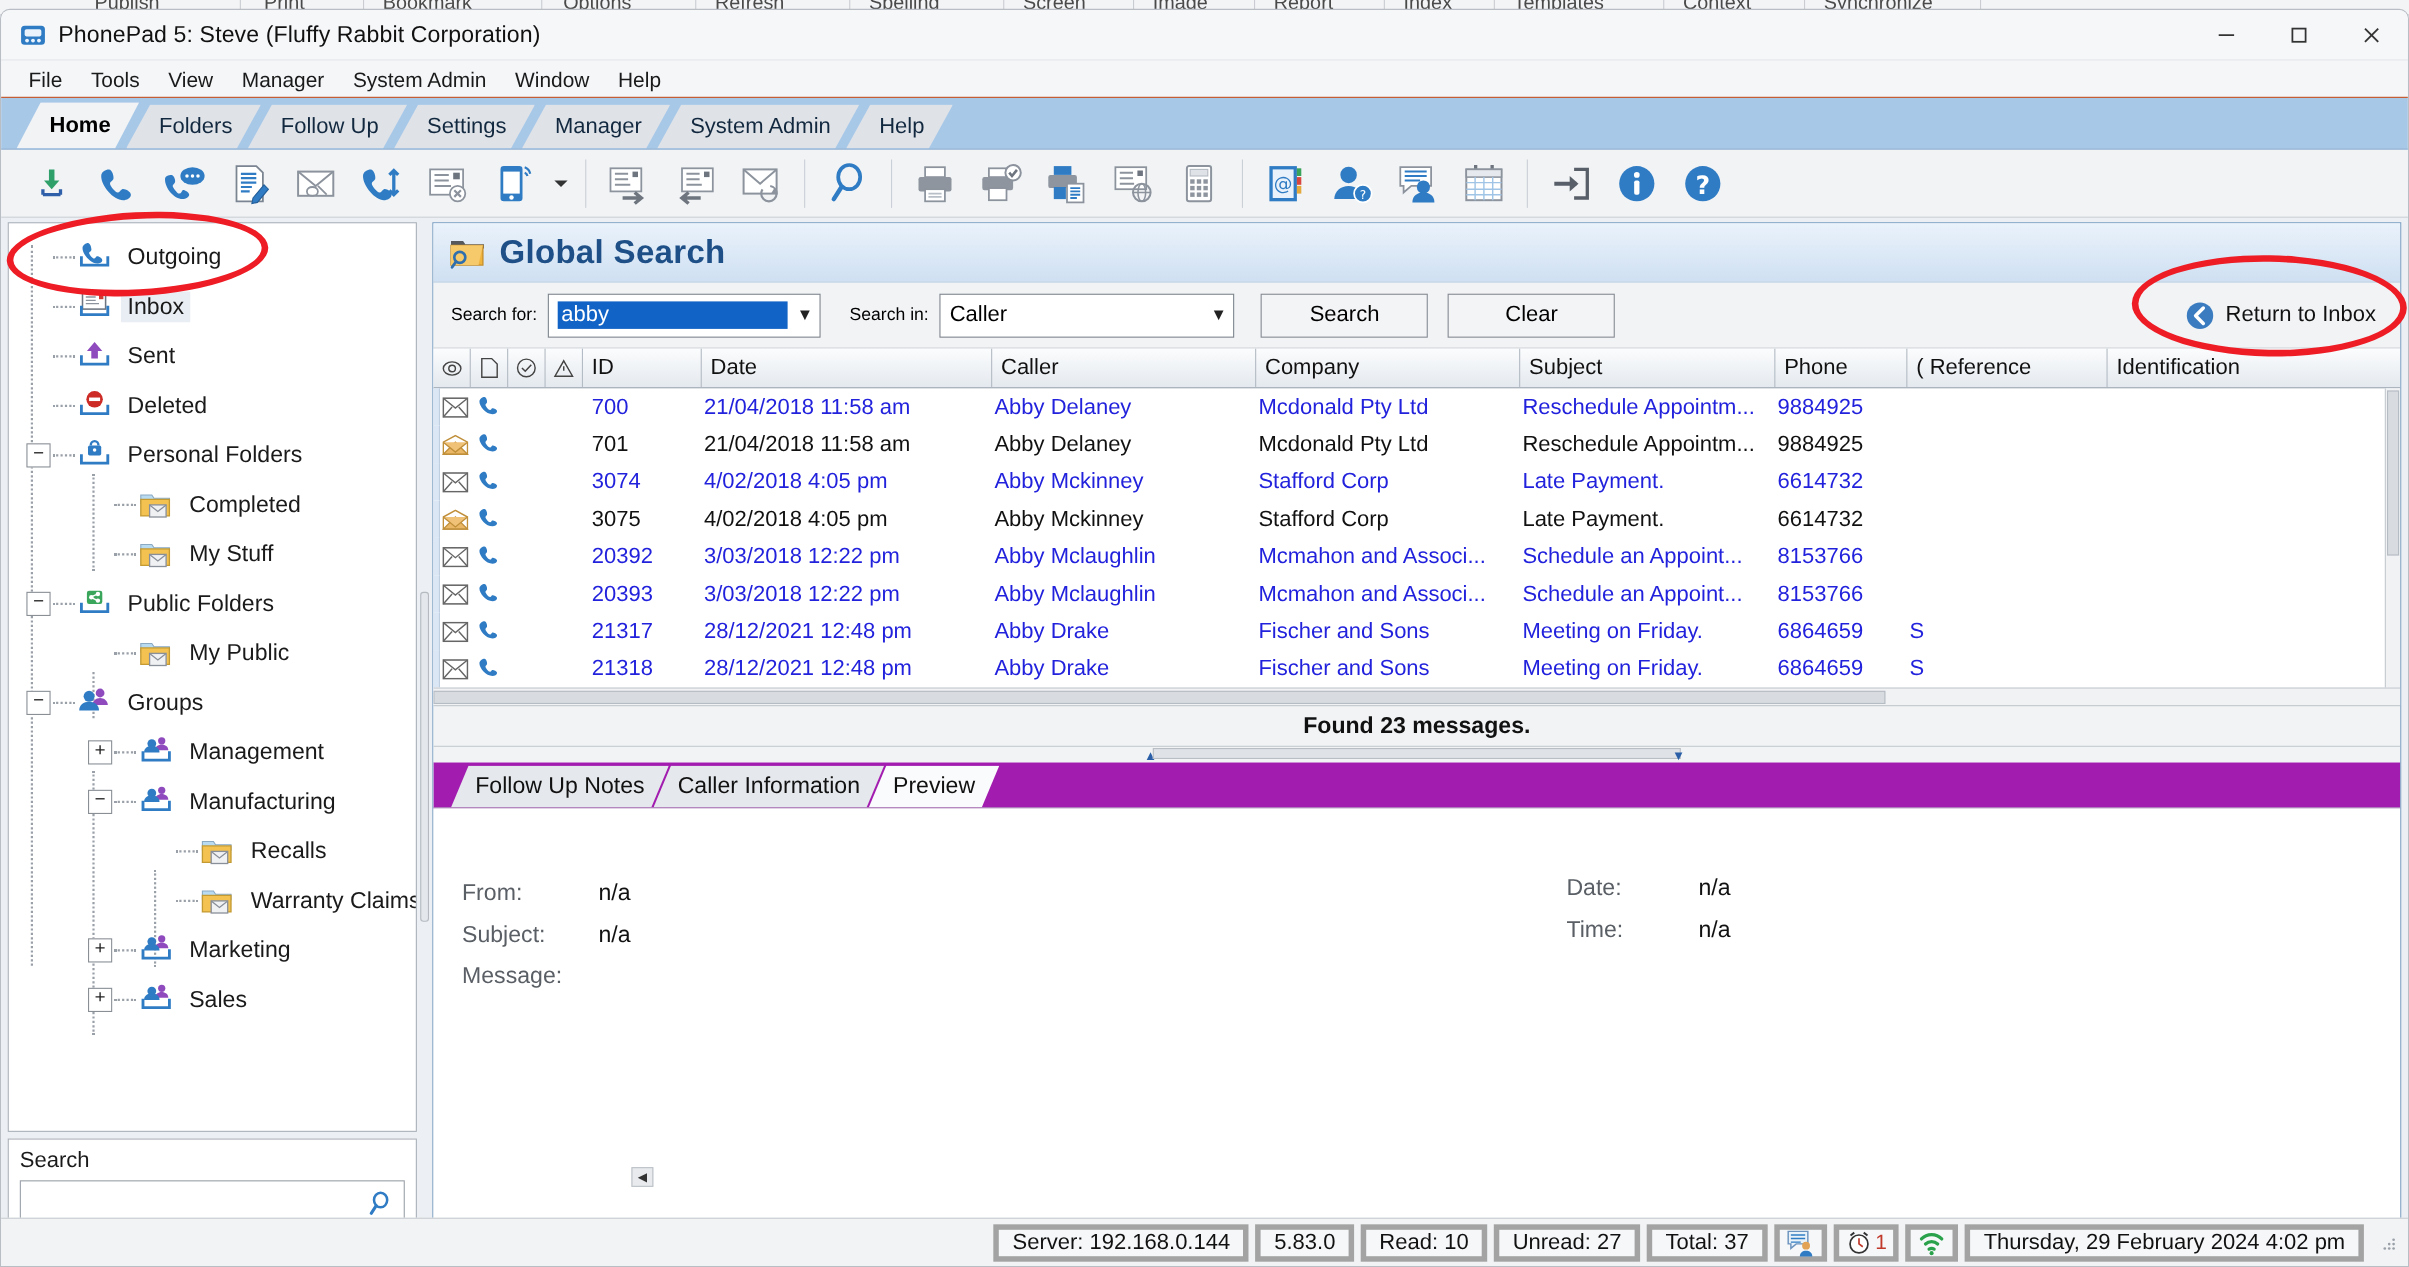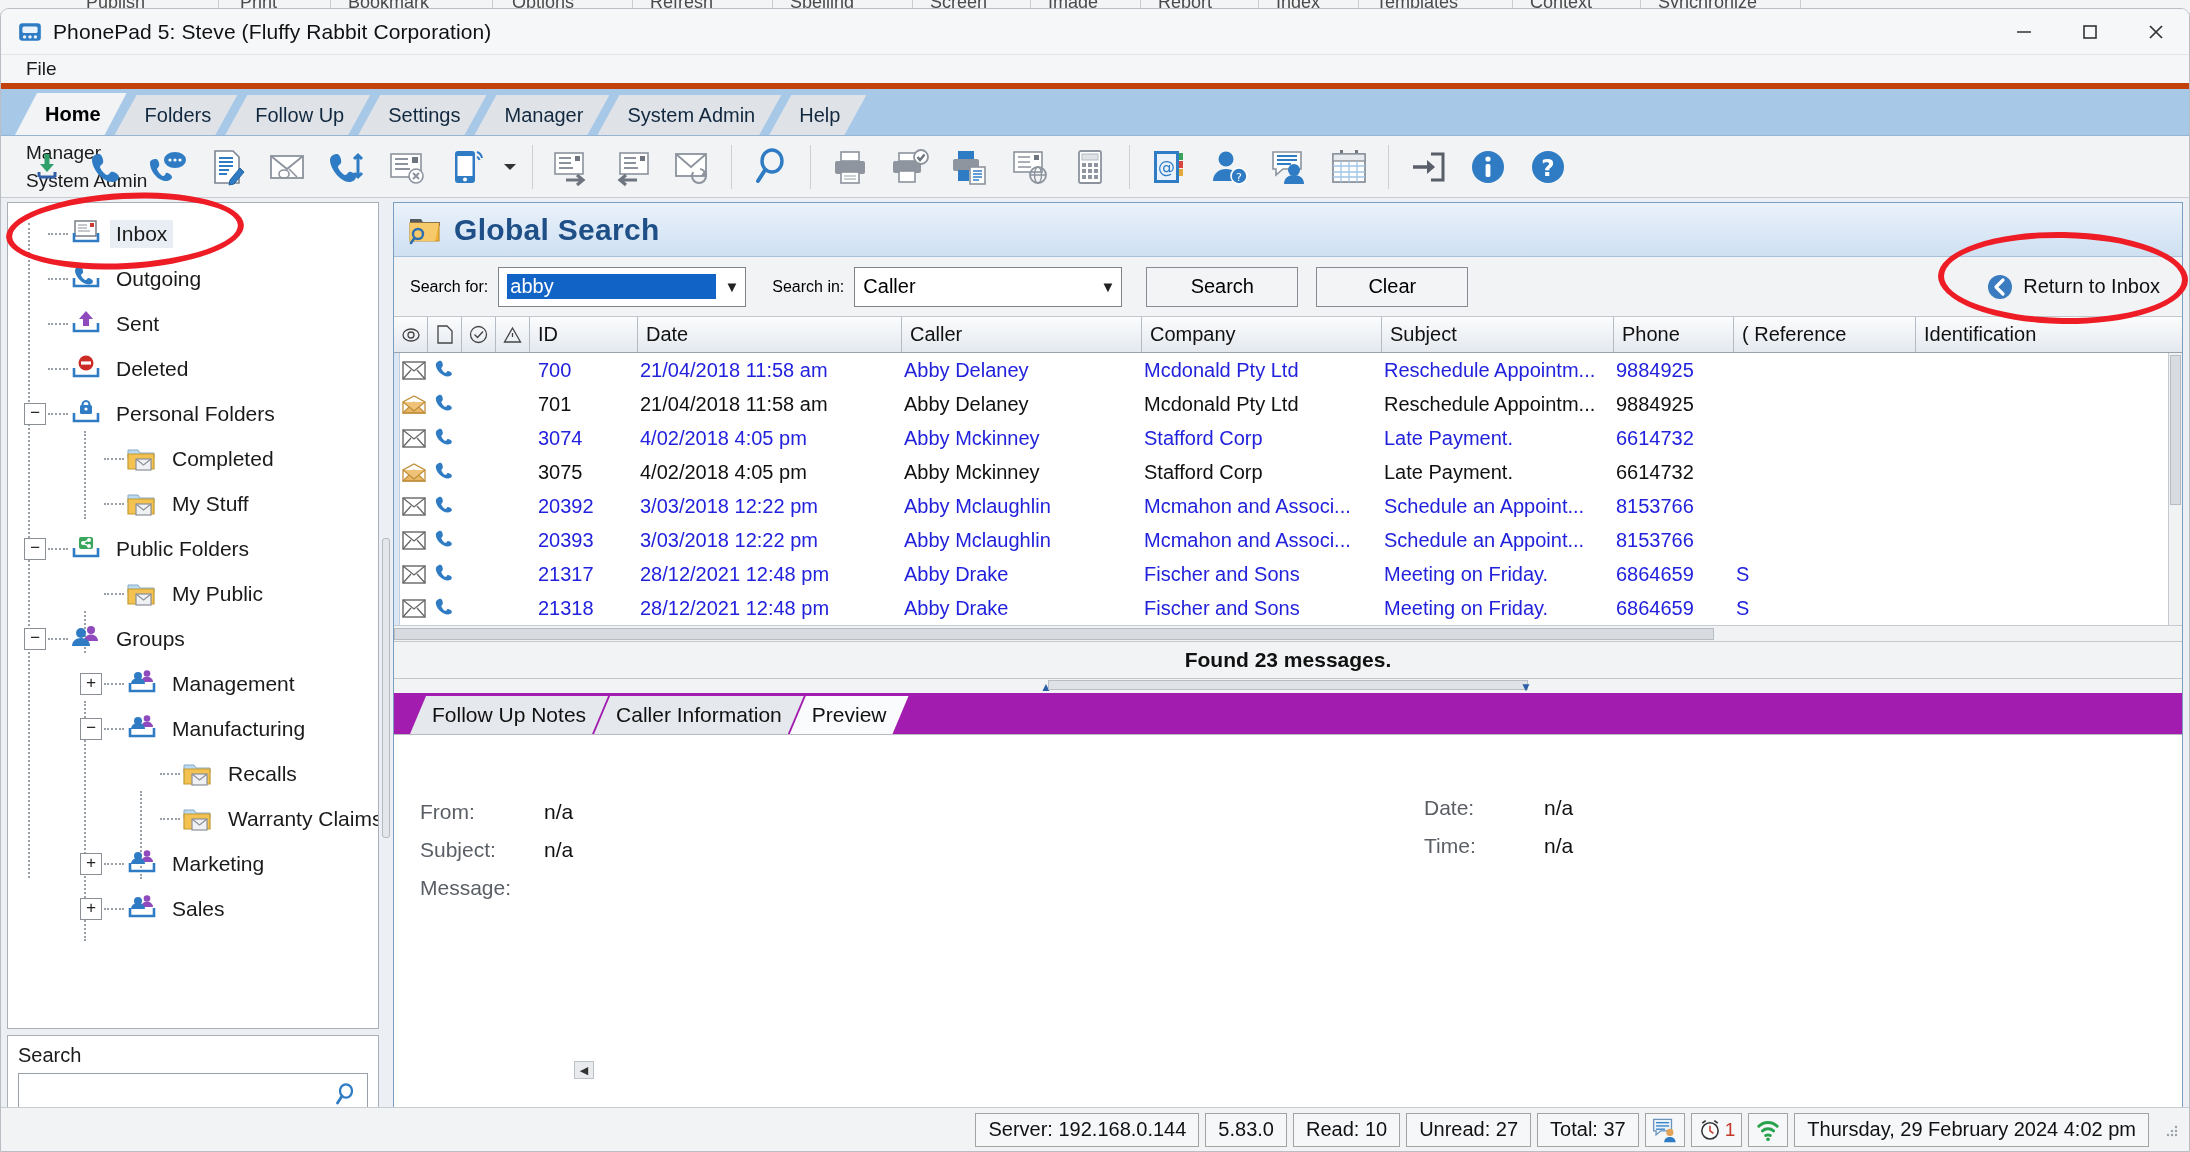--- a/index.html
+++ b/index.html
@@ -40,22 +40,22 @@
     display:flex; align-items:center;
   }
   .title-icon { margin-left:16px; margin-right:10px; width:26px; height:26px; display:block;}
   .title-text { font-size:21px; color:#111; letter-spacing:.1px;}
   .winbtns { position:absolute; right:0; top:0; height:46px; display:flex; }
   .winbtn { width:66px; height:46px; display:flex; align-items:center; justify-content:center;
             color:#333; font-size:22px; }
 
   
   .menubar {
-    height:34px; background:#f4f6f8; display:flex; align-items:flex-start;
-    padding-left:12px; border-bottom:6px solid #c2410c;flex-direction:column;
+    height:34px; background:#f4f6f8; display:flex; align-items:flex-end;
+    padding-left:12px; border-bottom:1px solid #c2410c;
   }
   .menu-item { padding:3px 13px; font-size:19px; color:#1a1a1a; }
 
   
   .tabbar {
     position:relative; height:47px; background:#a8c8e8;
     border-bottom:1px solid #96b4d4;
     display:flex; align-items:flex-end; padding-left:14px;
   }
   .tab {
@@ -220,21 +220,21 @@
     font-size:11px; color:#333;
   }
 
   
   .statusbar {
     position:absolute; left:0; bottom:0; width:2190px; height:44px;
     background:#f1f3f5; border-top:1px solid #c7ccd2;
     display:flex; align-items:center; justify-content:flex-end; padding-right:10px;
   }
   .sp {
-    height:34px; border:1px solid #a3a3a3; background:#f6f7f9;
+    height:34px; border:5px solid #a3a3a3; background:#f6f7f9;
     display:flex; align-items:center; padding:0 12px; margin-right:6px;
     font-size:20px; color:#111;
   }
   .sp.icon { padding:0 6px; }
   .grip-dots { width:20px; height:20px; margin-left:6px; }
 
   
   .annot { position:absolute; border:6px solid #ee1c25; border-radius:50%;
            pointer-events:none; }
 </style>
@@ -615,44 +615,44 @@
           <div class="vline" style="left:76px; top:228px; height:88px;"></div>
           <div class="vline" style="left:76px; top:408px; height:42px;"></div>
           <div class="vline" style="left:76px; top:498px; height:240px;"></div>
           <div class="vline" style="left:132px; top:588px; height:88px;"></div>
 
           <div class="tnode" style="padding-left:10px">
             <span class="toggle-gap"></span>
               <span class="dotline"></span>
             <span class="ticon">
               <svg viewBox="0 0 32 30" width="32" height="30">
+                <path d="M10 2c2 0 3.5 5 3 6.5s-2 1.5-2 2.5 3 5 4.5 5 1.5-1.5 2.5-2 5 1.5 5 3.5-2.5 3-4.5 3C12 20.5 5 12 5 6.5 5 4 8 2 10 2z" fill="#2f7cc4"></path>
+                <path d="M4 14 v8 h24 v-8" fill="none" stroke="#2f7cc4" stroke-width="2.6"></path>
+              </svg>
+            </span>
+            <span class="tlabel">Outgoing</span>
+          </div>
+
+          <div class="tnode" style="padding-left:10px">
+            <span class="toggle-gap"></span>
+              <span class="dotline"></span>
+            <span class="ticon">
+              <svg viewBox="0 0 32 30" width="32" height="30">
                 <rect x="5" y="2" width="21" height="15" fill="#fff" stroke="#6e757f" stroke-width="1.4"></rect>
                 <g stroke="#7d8views"></g>
                 <g stroke="#8c939d" stroke-width="1.2">
                     <path d="M8 6h9"></path>
                     <path d="M8 9h9"></path>
                     <path d="M8 12h12"></path>
                   </g>
                 <rect x="20" y="4" width="4" height="4" fill="#cc3c33"></rect>
                 <path d="M4 14 v8 h24 v-8" fill="none" stroke="#2f7cc4" stroke-width="2.6"></path>
               </svg>
             </span>
             <span class="tlabel sel">Inbox</span>
-          </div>
-
-          <div class="tnode" style="padding-left:10px">
-            <span class="toggle-gap"></span>
-              <span class="dotline"></span>
-            <span class="ticon">
-              <svg viewBox="0 0 32 30" width="32" height="30">
-                <path d="M10 2c2 0 3.5 5 3 6.5s-2 1.5-2 2.5 3 5 4.5 5 1.5-1.5 2.5-2 5 1.5 5 3.5-2.5 3-4.5 3C12 20.5 5 12 5 6.5 5 4 8 2 10 2z" fill="#2f7cc4"></path>
-                <path d="M4 14 v8 h24 v-8" fill="none" stroke="#2f7cc4" stroke-width="2.6"></path>
-              </svg>
-            </span>
-            <span class="tlabel">Outgoing</span>
           </div>
 
           <div class="tnode" style="padding-left:10px">
             <span class="toggle-gap"></span>
               <span class="dotline"></span>
             <span class="ticon">
               <svg viewBox="0 0 32 30" width="32" height="30">
                 <path d="M16 2 L23 10 h-4 v7 h-6 v-7 H9z" fill="#8f4bbd"></path>
                 <path d="M4 14 v8 h24 v-8" fill="none" stroke="#2f7cc4" stroke-width="2.6"></path>
               </svg>

